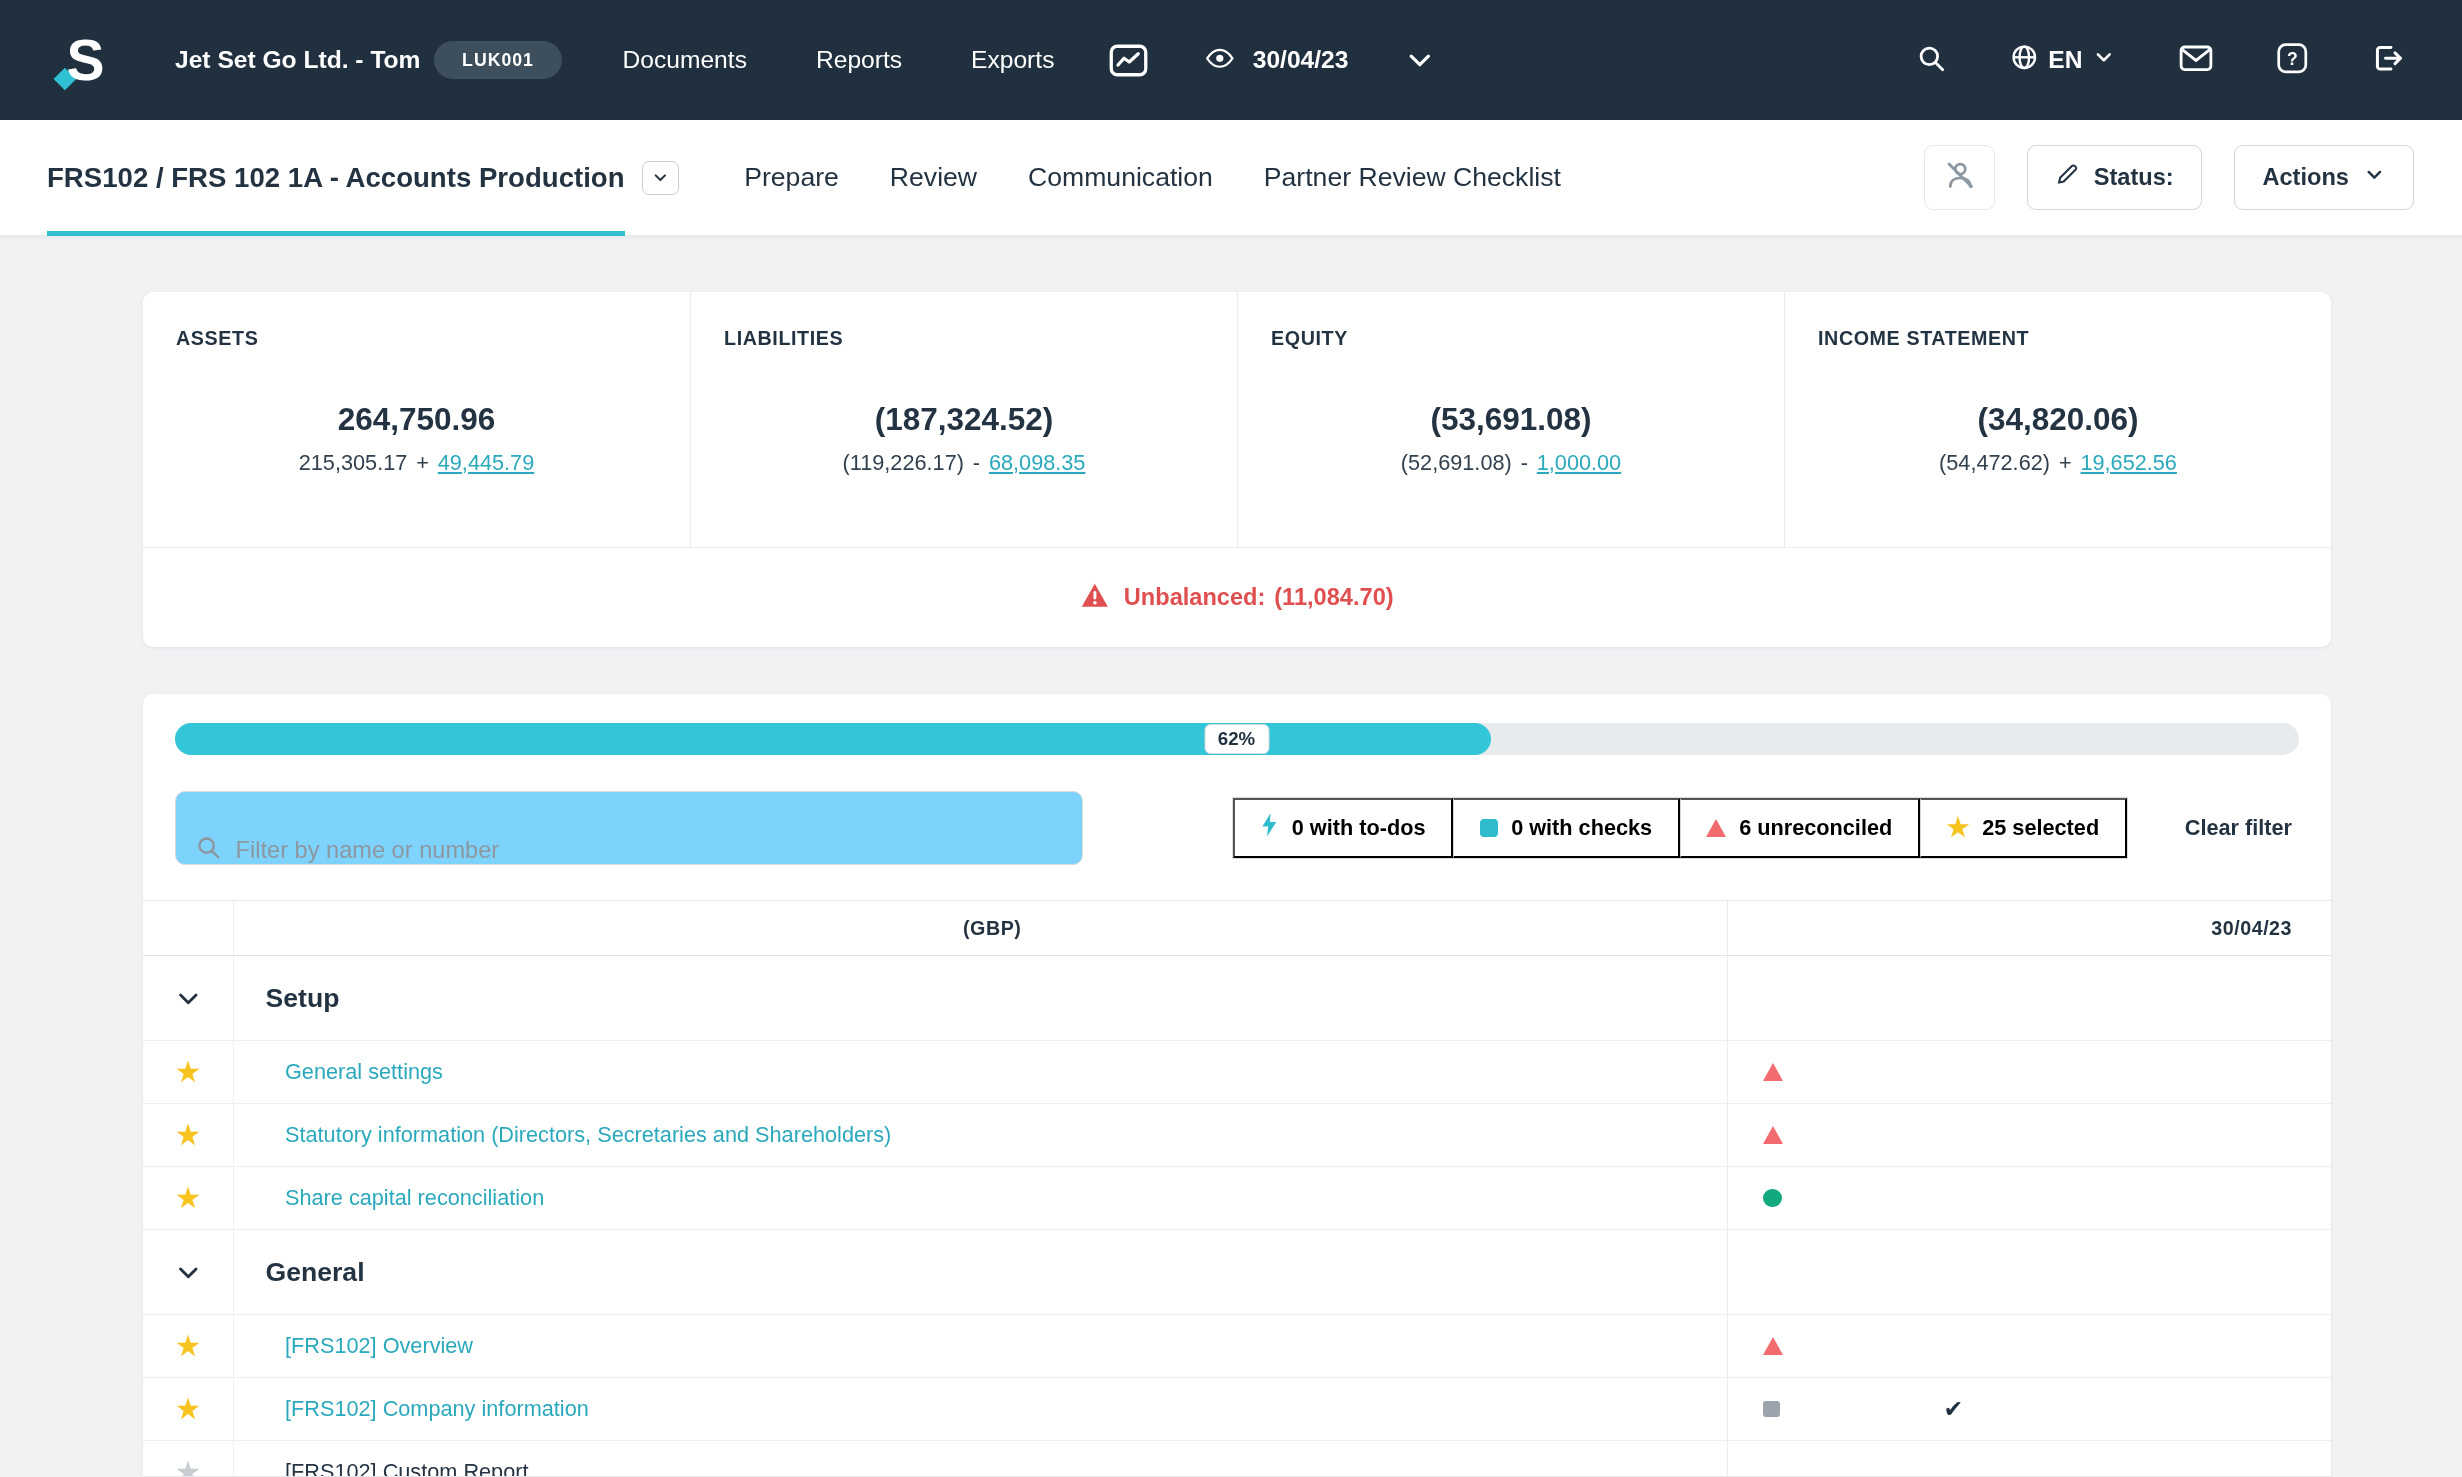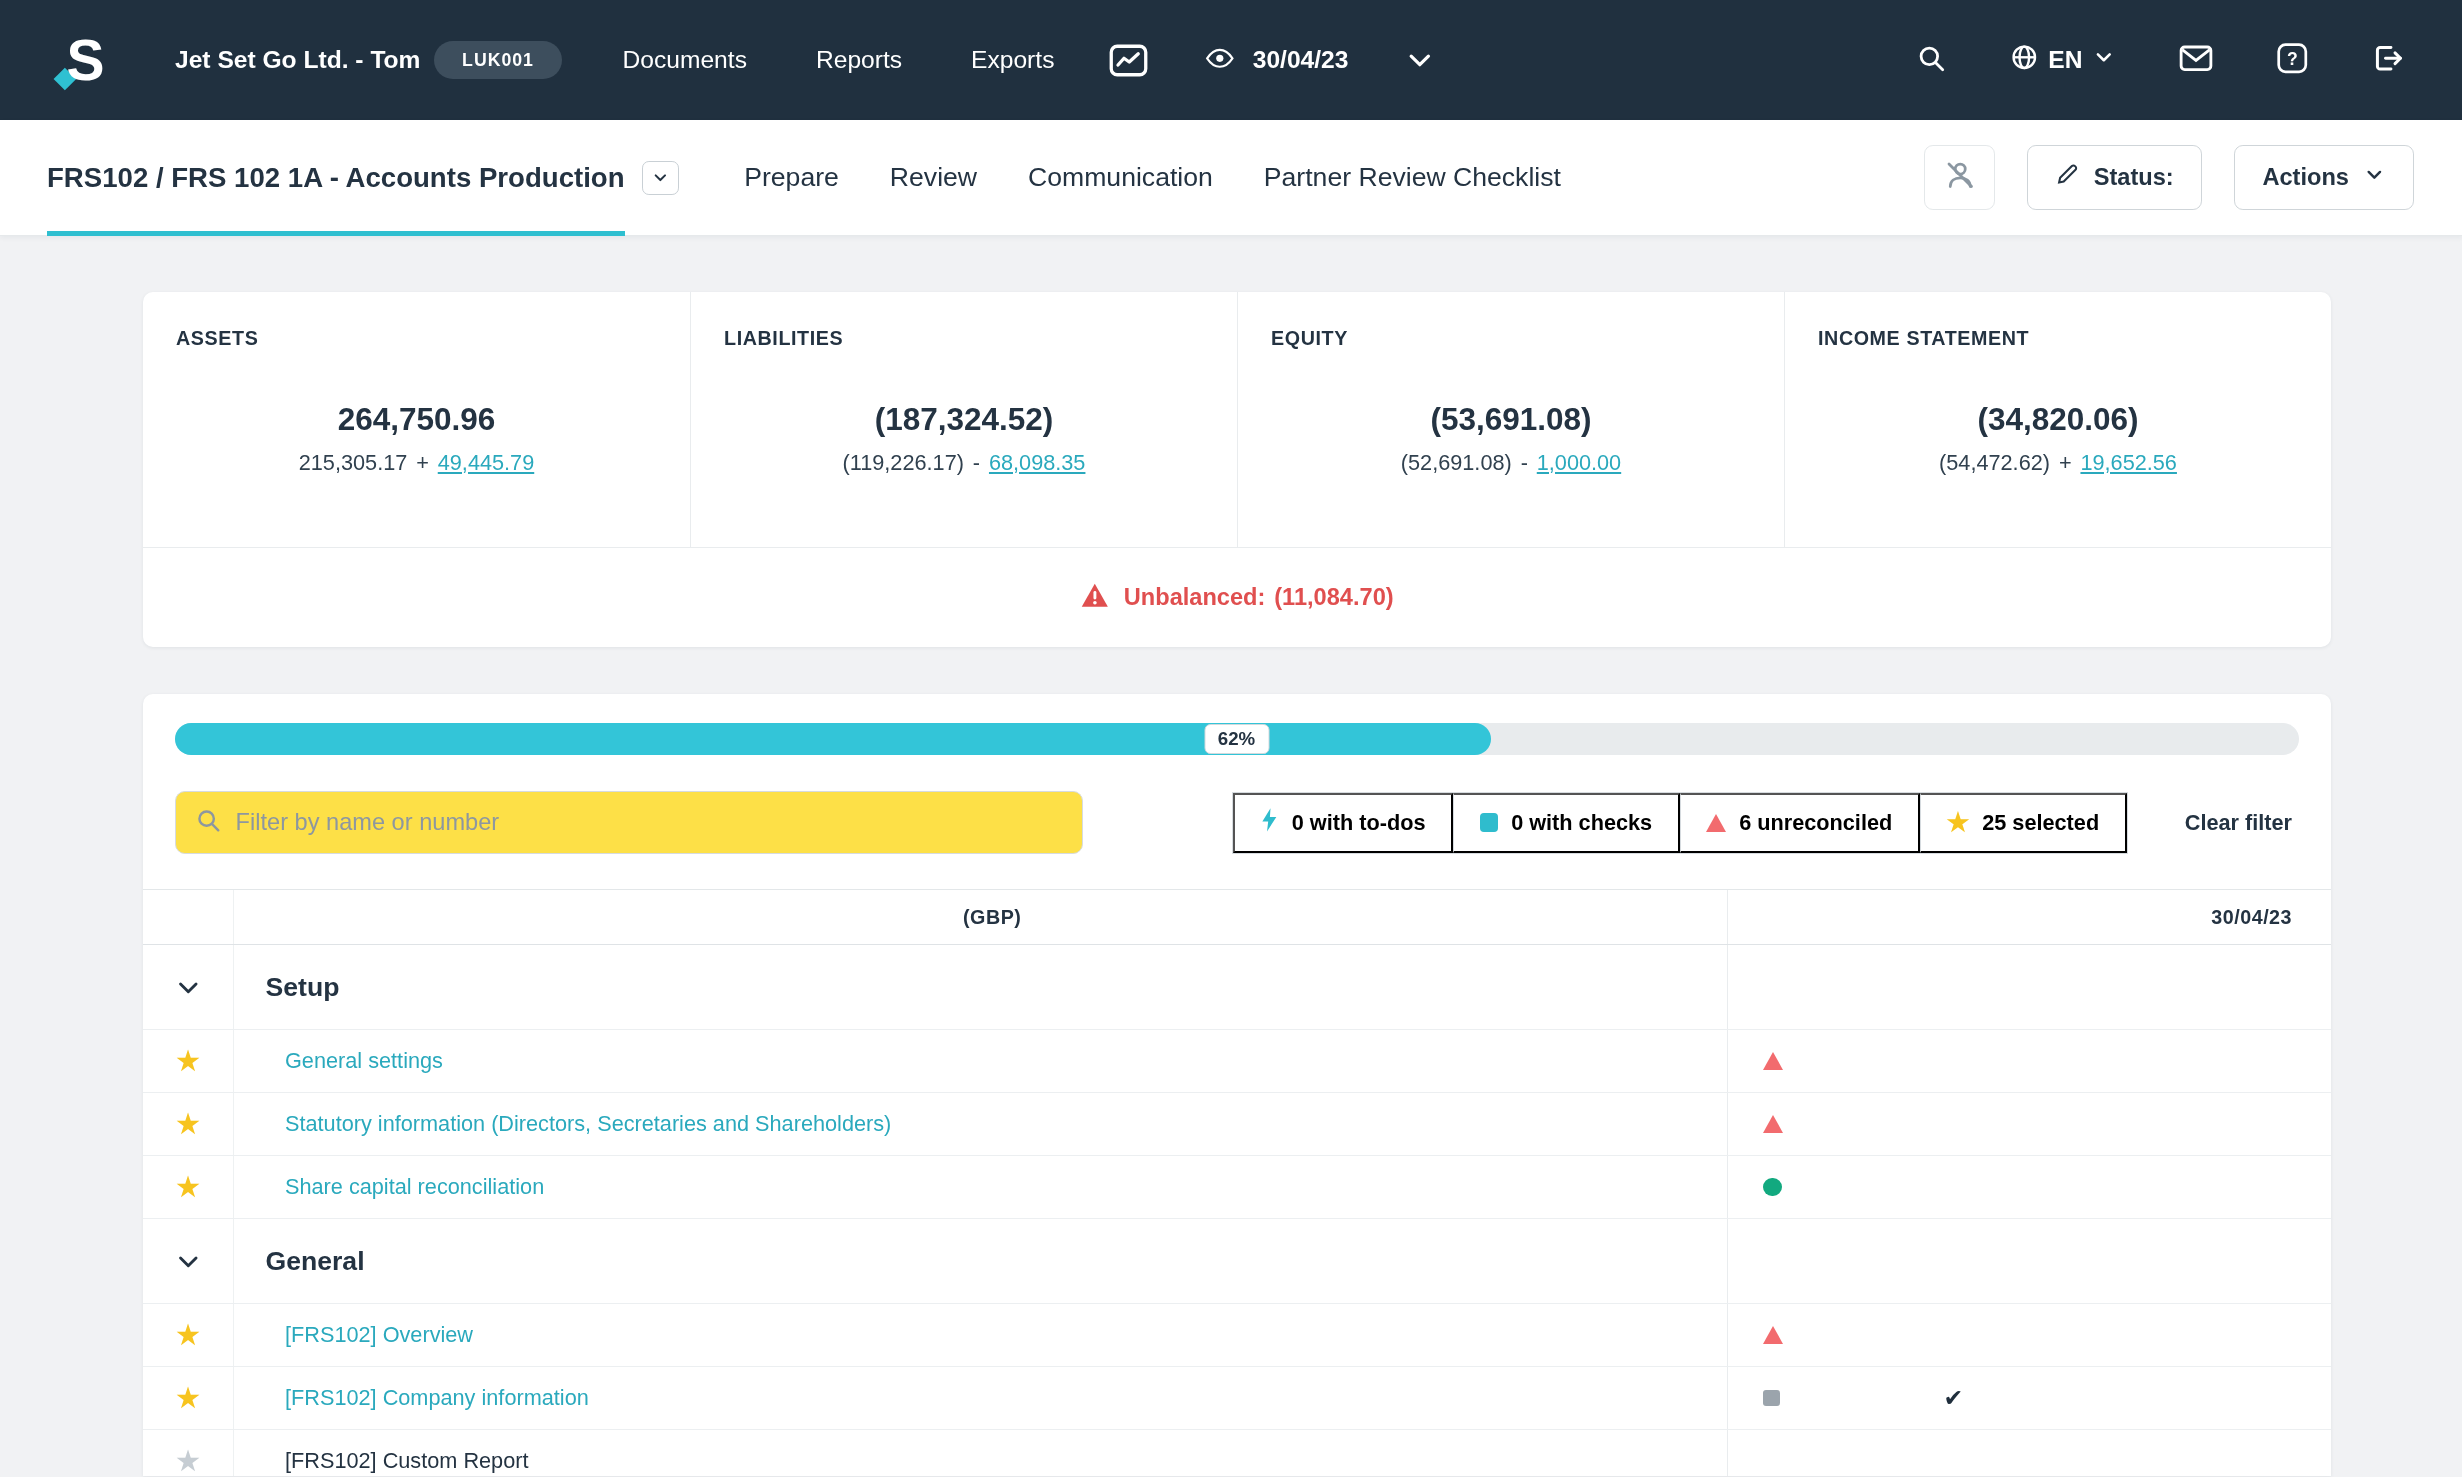--- a/index.html
+++ b/index.html
@@ -63,21 +63,21 @@
   .unbalanced-row { border-top: 1px solid #e9ecee; height: 100px; display: flex; align-items: center; justify-content: center; gap: 13.8px; }
   .unbalanced-text { display: flex; gap: 8.9px; color: #e04f4f; font-weight: 700; font-size: 23.6px; }
 
   
   .worklist-card { margin-top: 47px; border-radius: 9.9px 9.9px 0 0; padding-top: 28.6px; height: 782px; overflow: hidden; }
   .progress-wrap { margin: 0 32.5px 0 31.5px; position: relative; height: 32.5px; background: #e8ebed; border-radius: 984px; }
   .progress-fill { position: absolute; left: 0; top: 0; bottom: 0; background: #33c5d8; border-radius: 984px; }
   .progress-badge { position: absolute; left: 50%; top: 50%; transform: translate(-50%,-50%); background: #fff; border: 1px solid #d3d9dc; border-radius: 5.9px; padding: 3px 12.8px; font-size: 18.7px; font-weight: 600; color: #243342; z-index: 2; }
 
   .filter-row { display: flex; align-items: center; margin: 36px 39px 0 31.5px; }
-  .filter-input { width: 908px; height: 63px; border: 1.5px solid #d6dbdf; border-radius: 9.9px; display: flex; align-items: center; padding: 0 19.7px; gap: 13.8px; background: #fde047; }
+  .filter-input { width: 908px; height: 74px; border: 1.5px solid #d6dbdf; border-radius: 9.9px; display: flex; align-items: flex-end; padding: 0 19.7px; gap: 13.8px; background: #7dd3fc; }
   .filter-input input { border: none; outline: none; flex: 1; font-size: 23.6px; font-family: inherit; color: #243342; background: transparent; }
   .filter-input input::placeholder { color: #8d97a0; }
   .filter-group { display: flex; margin-left: auto; border: 1.5px solid #d6dbdf; border-radius: 0; overflow: hidden; background: #fff; }
   .filter-btn { display: flex; align-items: center; gap: 12.8px; padding: 0 25.6px; height: 60px; font-size: 21.7px; font-weight: 600; background: #fff; white-space: nowrap; }
   .filter-btn + .filter-btn { border-left: 1.5px solid #d6dbdf; }
   .clear-filter { margin-left: 57px; font-size: 21.7px; font-weight: 600; white-space: nowrap; }
 
   .ico-square { width: 18.7px; height: 18.7px; background: #2fbccd; border-radius: 3.9px; }
   .ico-star { font-size: 25.6px; color: #f7c41f; line-height: 1; }
   .st-tri { width: 0; height: 0; border-left: 10.8px solid transparent; border-right: 10.8px solid transparent; border-bottom: 18.7px solid #f26b6e; }

